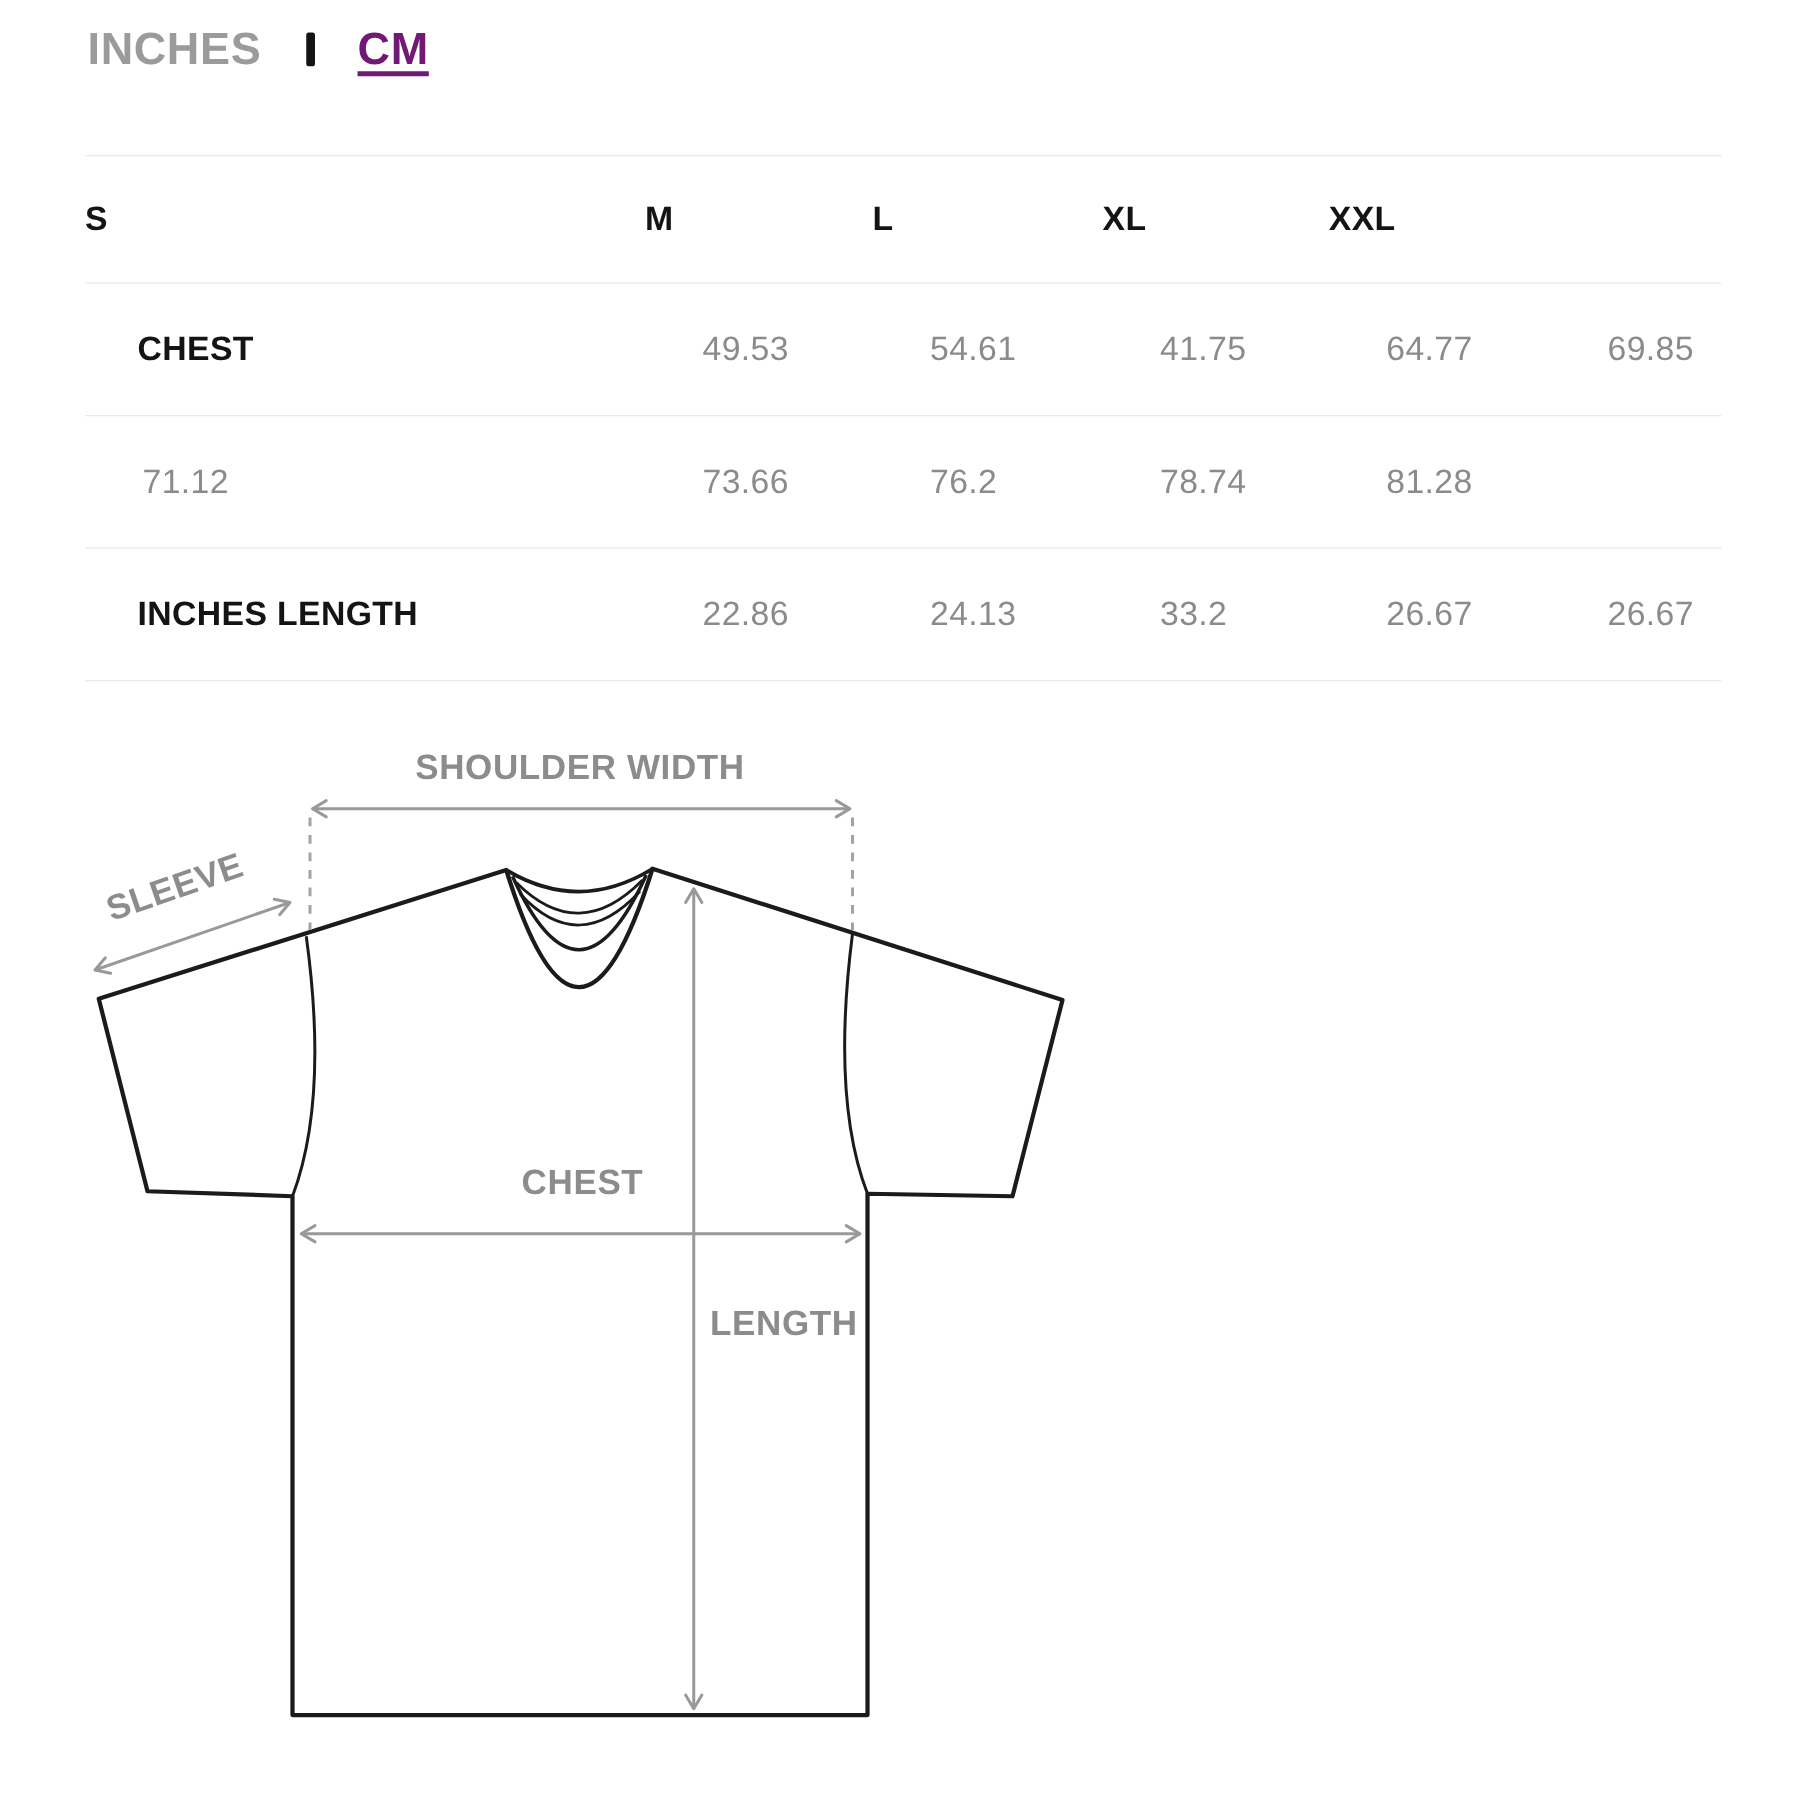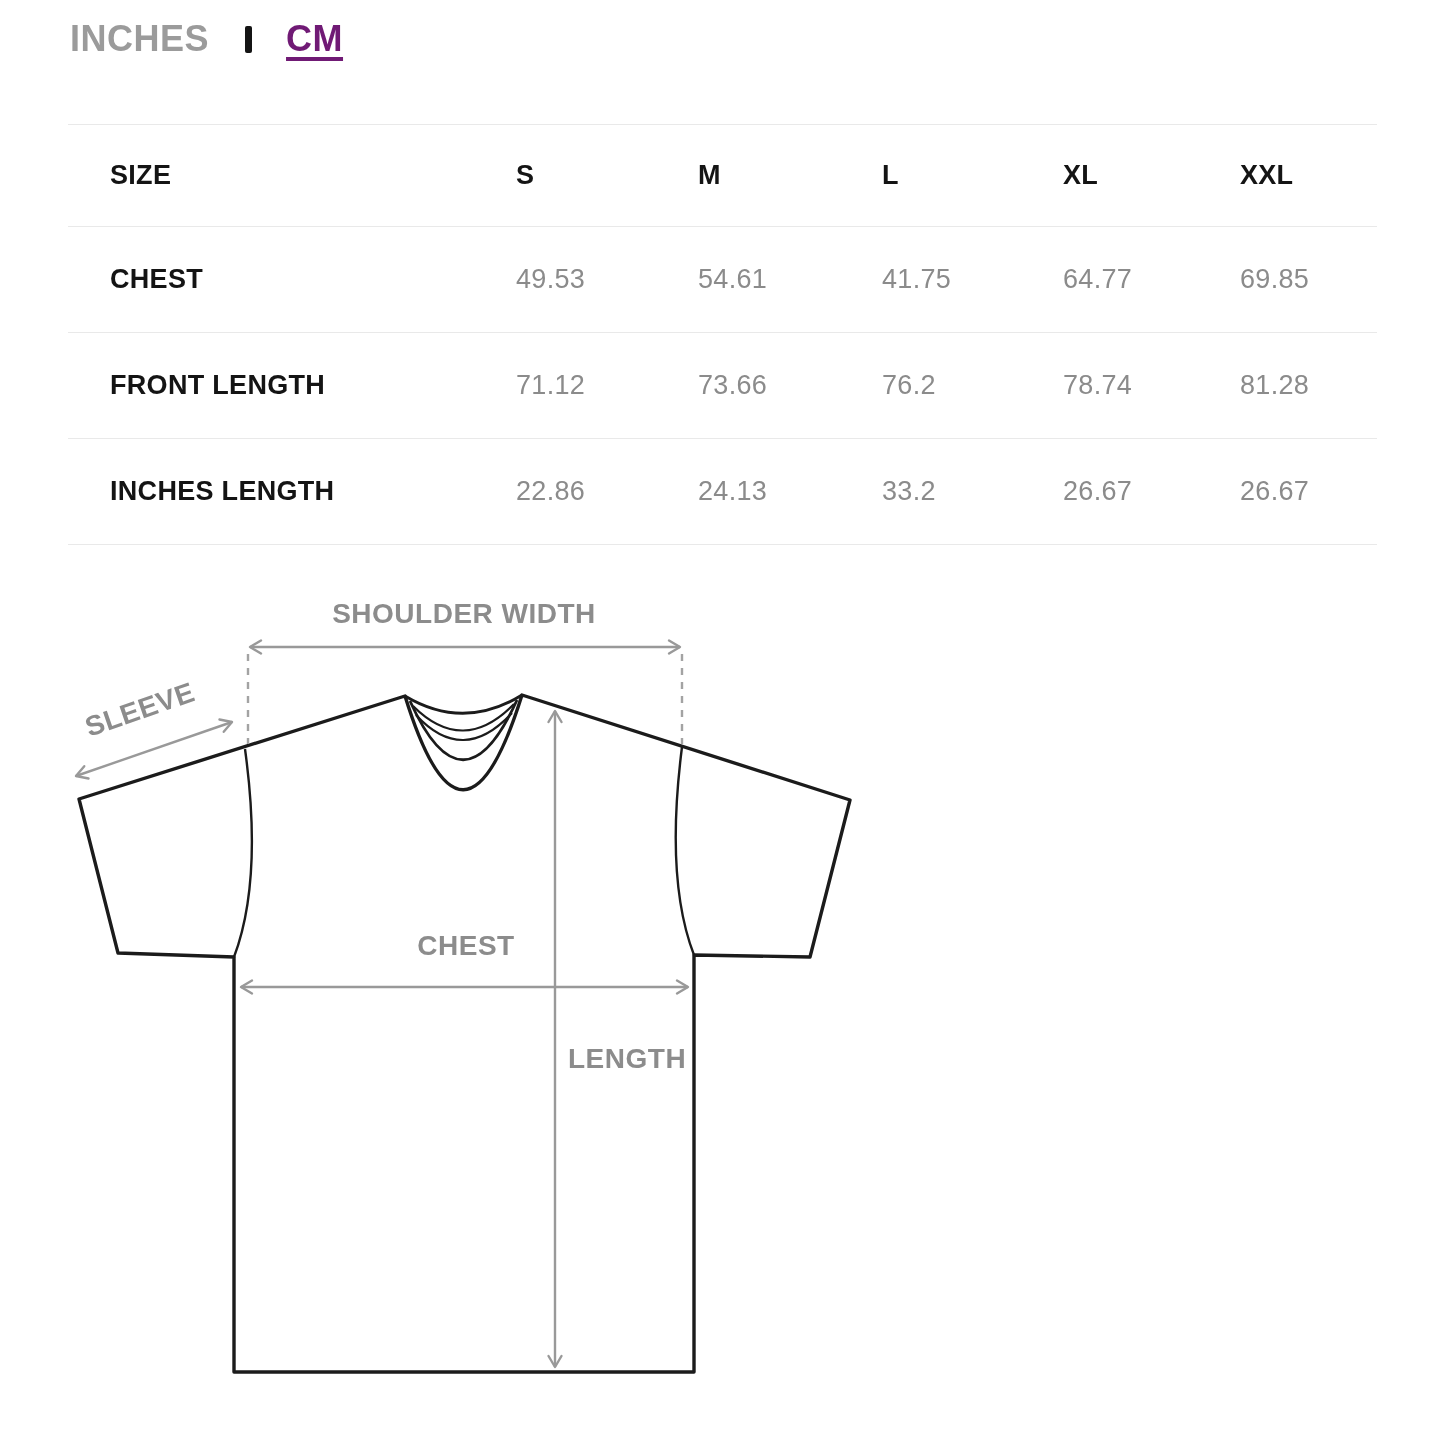--- a/index.html
+++ b/index.html
@@ -16,21 +16,21 @@
   
   .size-table{position:absolute;left:68px;top:124px;width:1309px;border-top:1px solid #e9e9e9;}
   .t-row{
     display:grid;grid-template-columns:448px 182px 184px 181px 177px auto;
     align-items:center;height:105px;border-bottom:1px solid #e9e9e9;
   }
   .t-row.header{height:101px;}
   .cell{font-size:27px;letter-spacing:.3px;}
   .cell.hdr{font-weight:bold;color:#141414;}
   .cell.rowlabel{font-weight:bold;color:#141414;padding-left:42px;}
-  .cell.val{color:#8b8b8b;font-weight:normal;}
+  .cell.val{color:#8b8b8b;font-weight:normal;margin-left:46px;}
   
   .diagram{position:absolute;left:0;top:565px;}
   .diagram text{
     font-family:"Liberation Sans",sans-serif;font-weight:bold;
     font-size:28px;fill:#8c8c8c;letter-spacing:.5px;
   }
   .shirt-line{stroke:#1b1b1b;fill:none;}
   .measure{stroke:#999999;stroke-width:2.4;fill:none;}
   .guide-dash{stroke:#a3a3a3;stroke-width:2.4;fill:none;stroke-dasharray:7 7;}
 </style>
@@ -40,39 +40,37 @@
 <div class="page">
 
   <div class="unit-toggle">
     <span class="unit unit-inactive">INCHES</span>
     <span class="toggle-sep"></span>
     <span class="unit unit-active">CM</span>
   </div>
 
   <div class="size-table">
     <div class="t-row header">
-      <div class="cell hdr rowlabel">SIZE</div>
       <div class="cell hdr">S</div>
       <div class="cell hdr">M</div>
       <div class="cell hdr">L</div>
       <div class="cell hdr">XL</div>
       <div class="cell hdr">XXL</div>
     </div>
 
     <div class="t-row">
       <div class="cell rowlabel">CHEST</div>
       <div class="cell val">49.53</div>
       <div class="cell val">54.61</div>
       <div class="cell val">41.75</div>
       <div class="cell val">64.77</div>
       <div class="cell val">69.85</div>
     </div>
 
     <div class="t-row">
-      <div class="cell rowlabel">FRONT LENGTH</div>
       <div class="cell val">71.12</div>
       <div class="cell val">73.66</div>
       <div class="cell val">76.2</div>
       <div class="cell val">78.74</div>
       <div class="cell val">81.28</div>
     </div>
 
     <div class="t-row">
       <div class="cell rowlabel">INCHES LENGTH</div>
       <div class="cell val">22.86</div>

